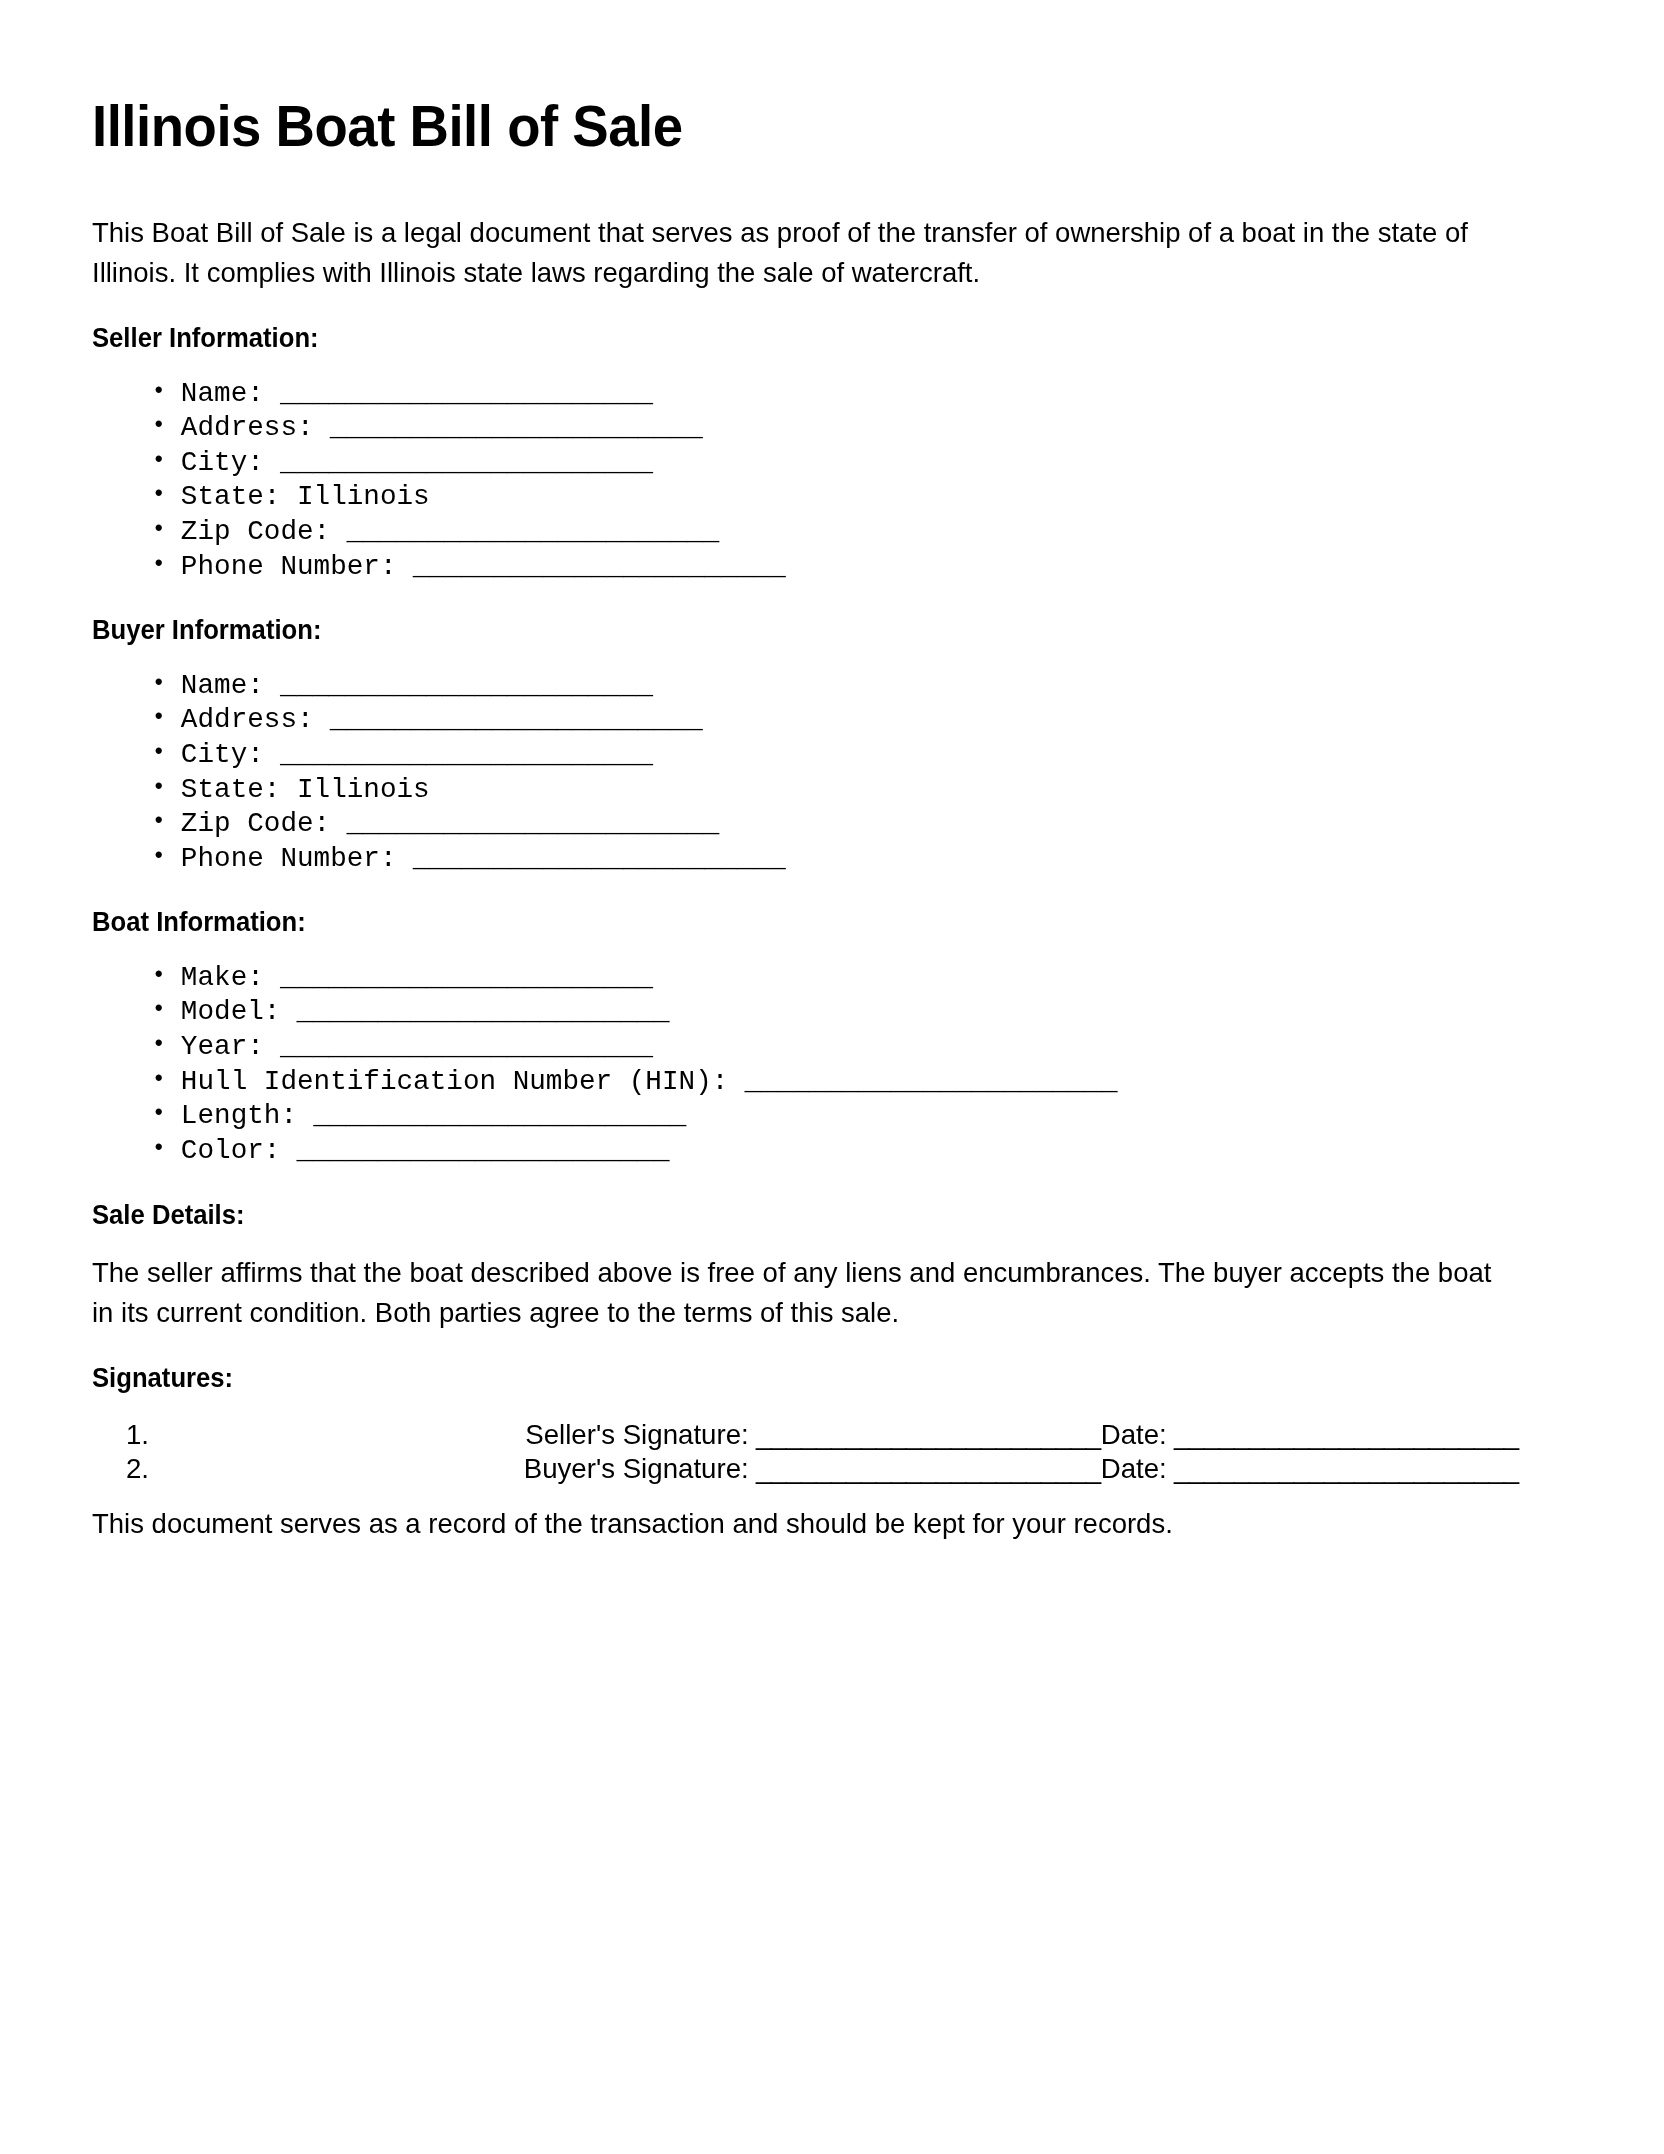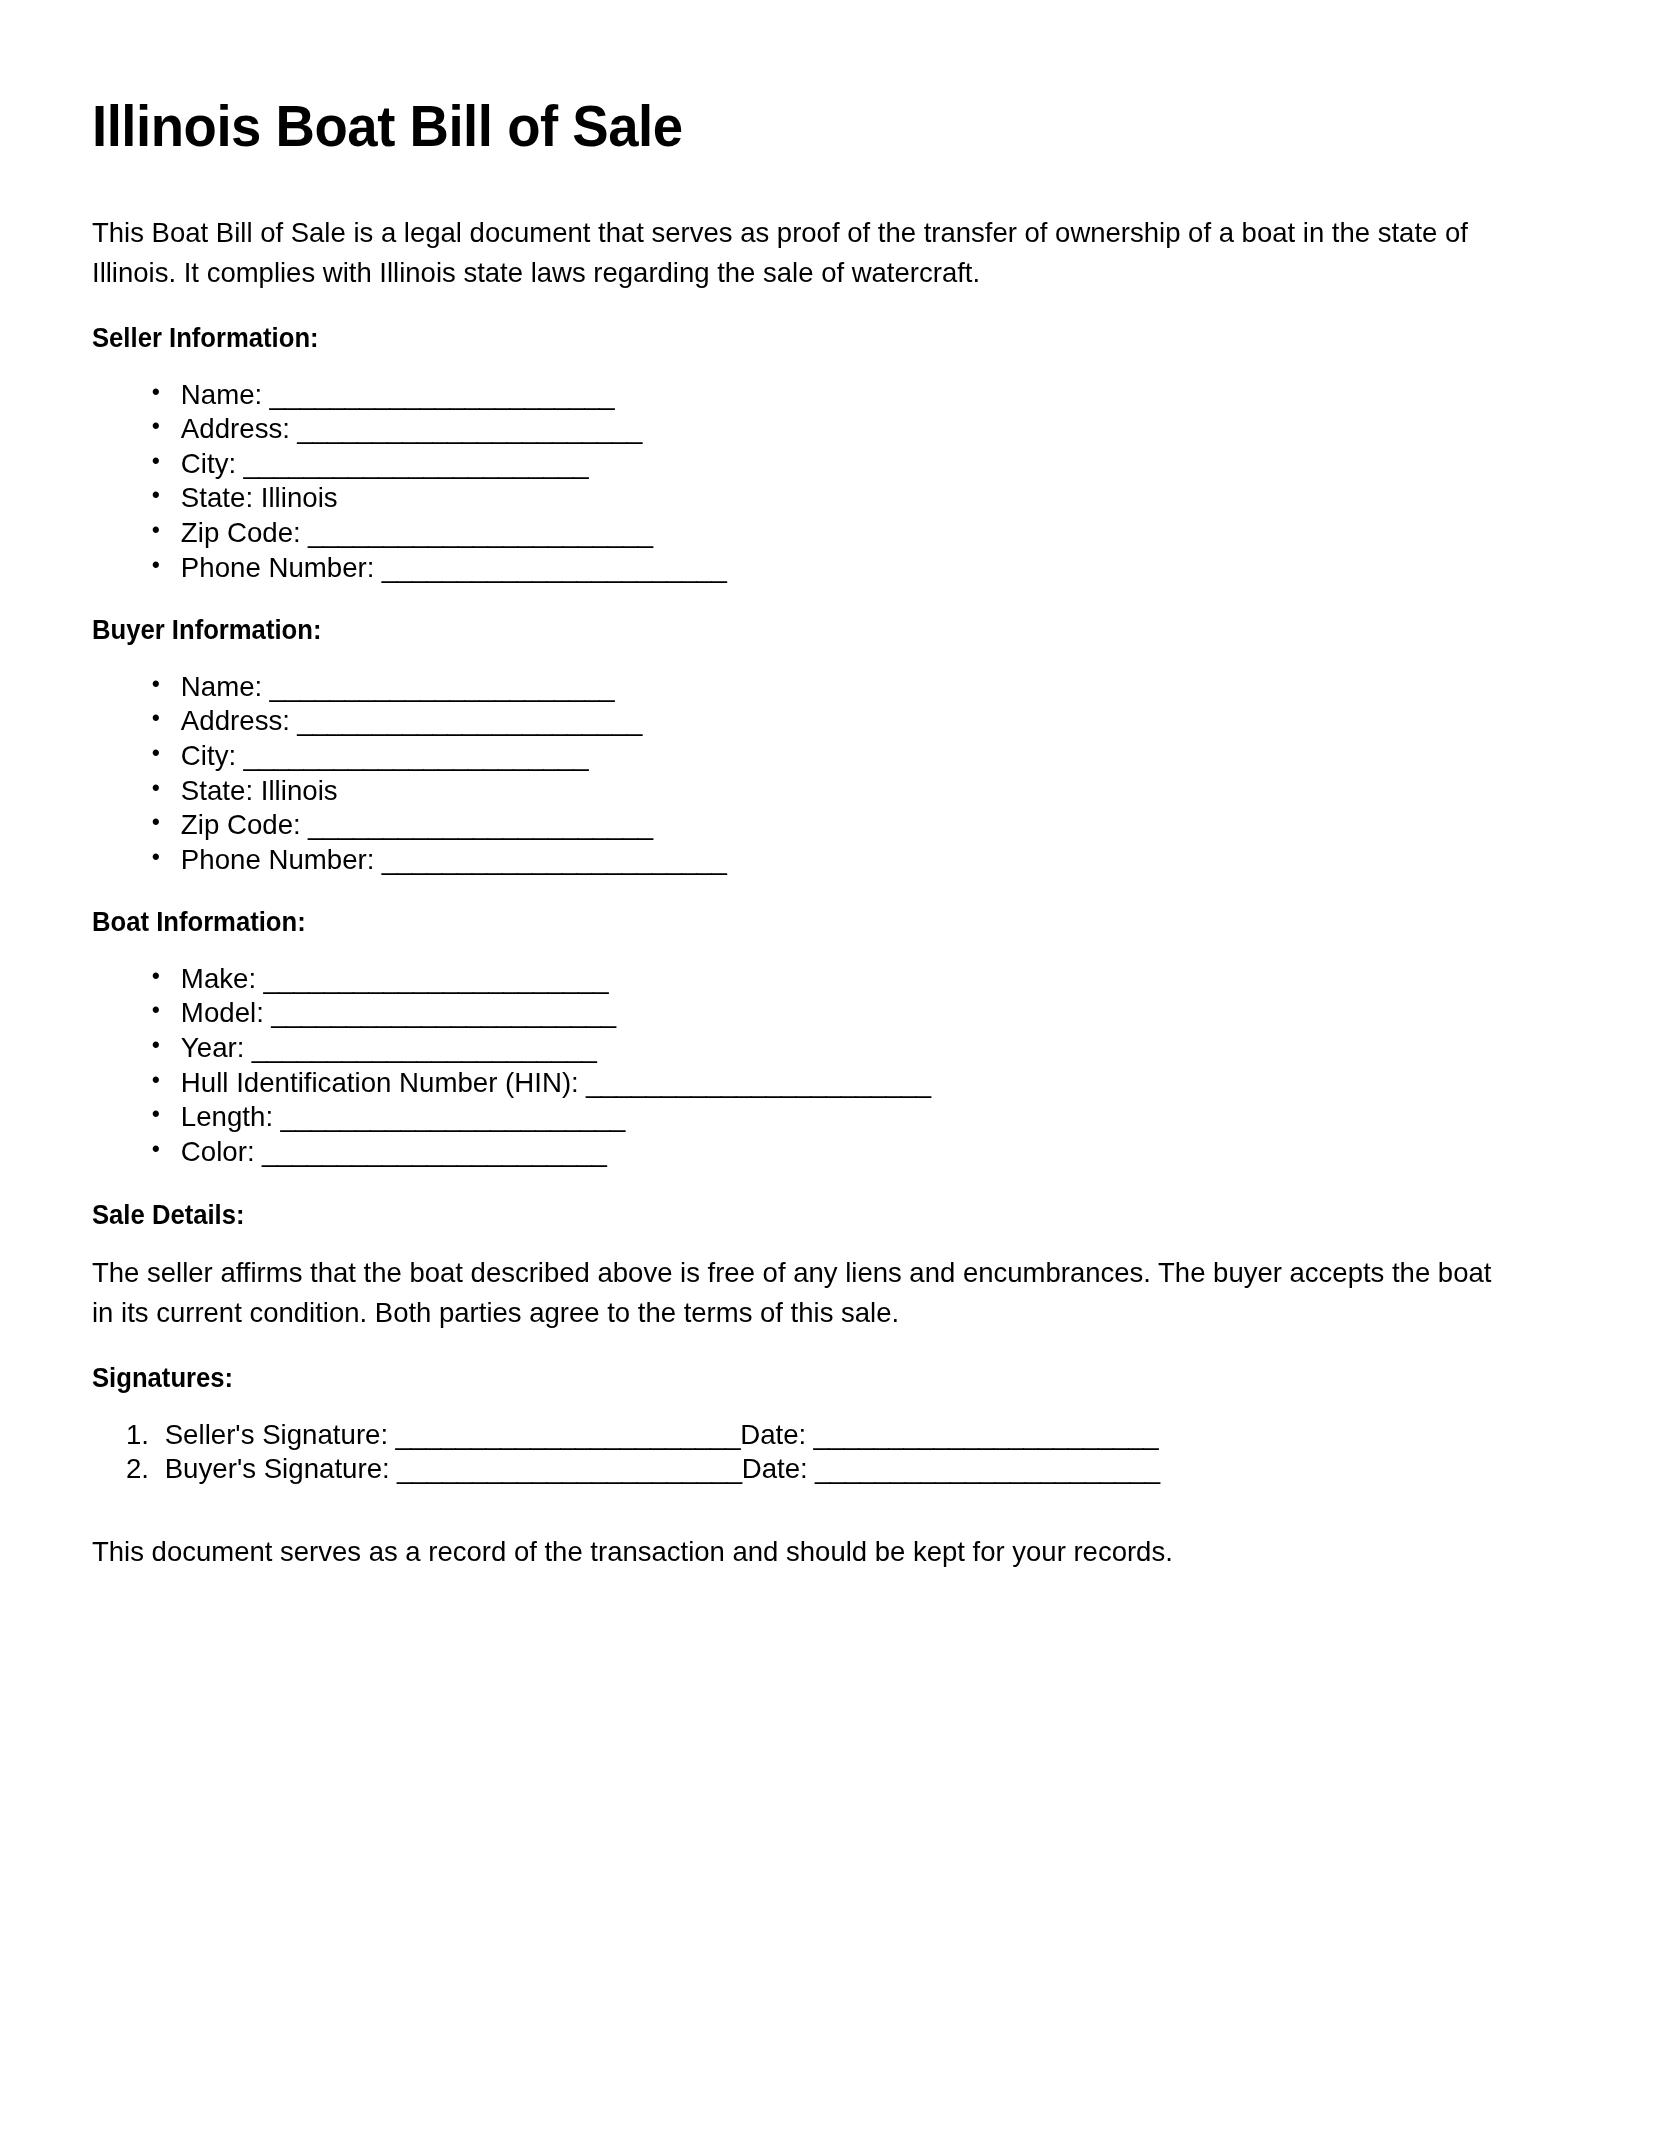--- a/index.html
+++ b/index.html
@@ -66,20 +66,21 @@
     line-height: 1.2;
     transform: scaleX(0.95);
     transform-origin: left center;
   }
 
   
   ul.field-list {
     list-style: none;
     margin: 0 0 30px 0;
     padding: 0 0 0 52px;
+    font-family: Liberation Mono, monospace;
   }
   ul.field-list li {
     position: relative;
     font-size: 28.5px;
     line-height: 1.215;
     margin: 0;
     padding: 0 0 0 38px;
     white-space: nowrap;
     transform: scaleX(0.97);
     transform-origin: left center;
@@ -89,23 +90,24 @@
     position: absolute;
     left: 8px;
     top: -1px;
     font-size: 24px;
     line-height: 1.33;
   }
 
   
   ol.sig-list {
     list-style: none;
-    margin: 0 0 46px 0;
+    margin: 0 0 18px 0;
     padding: 0 0 0 30px;
     counter-reset: sigcounter;
+    text-align: right;
   }
   ol.sig-list li {
     position: relative;
     counter-increment: sigcounter;
     font-size: 28.5px;
     line-height: 1.215;
     margin: 0;
     padding: 0 0 0 44px;
     white-space: nowrap;
     transform: scaleX(0.97);

